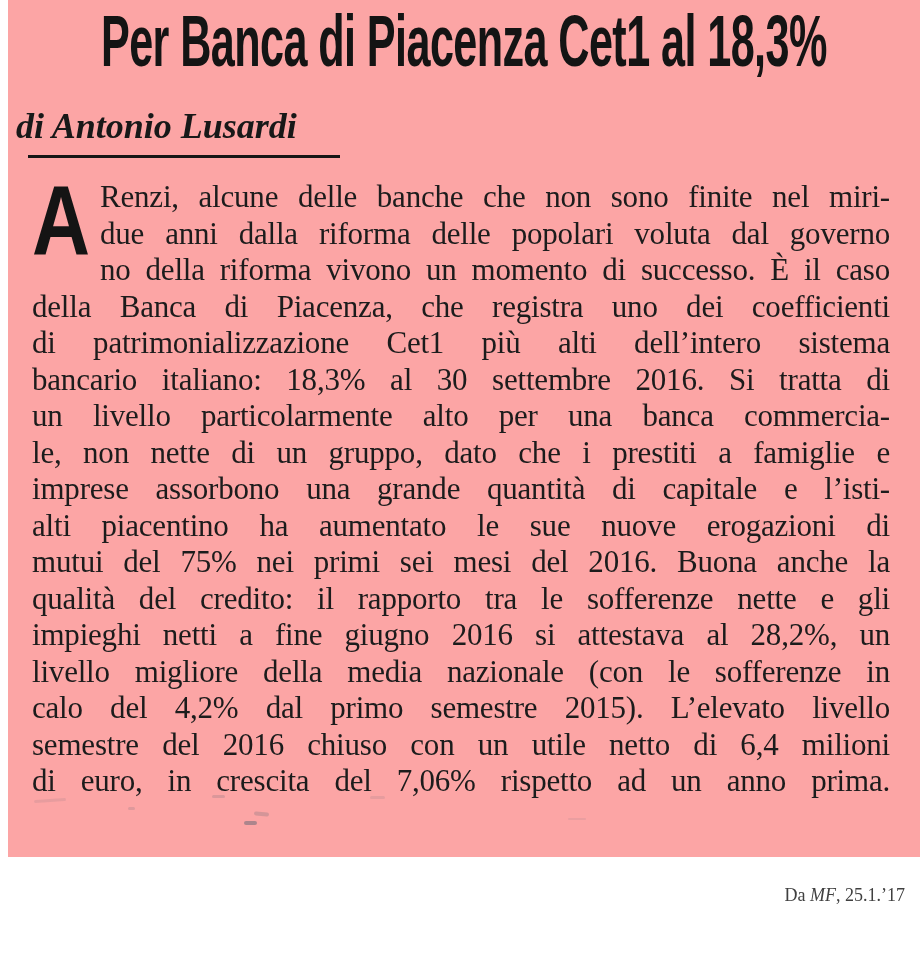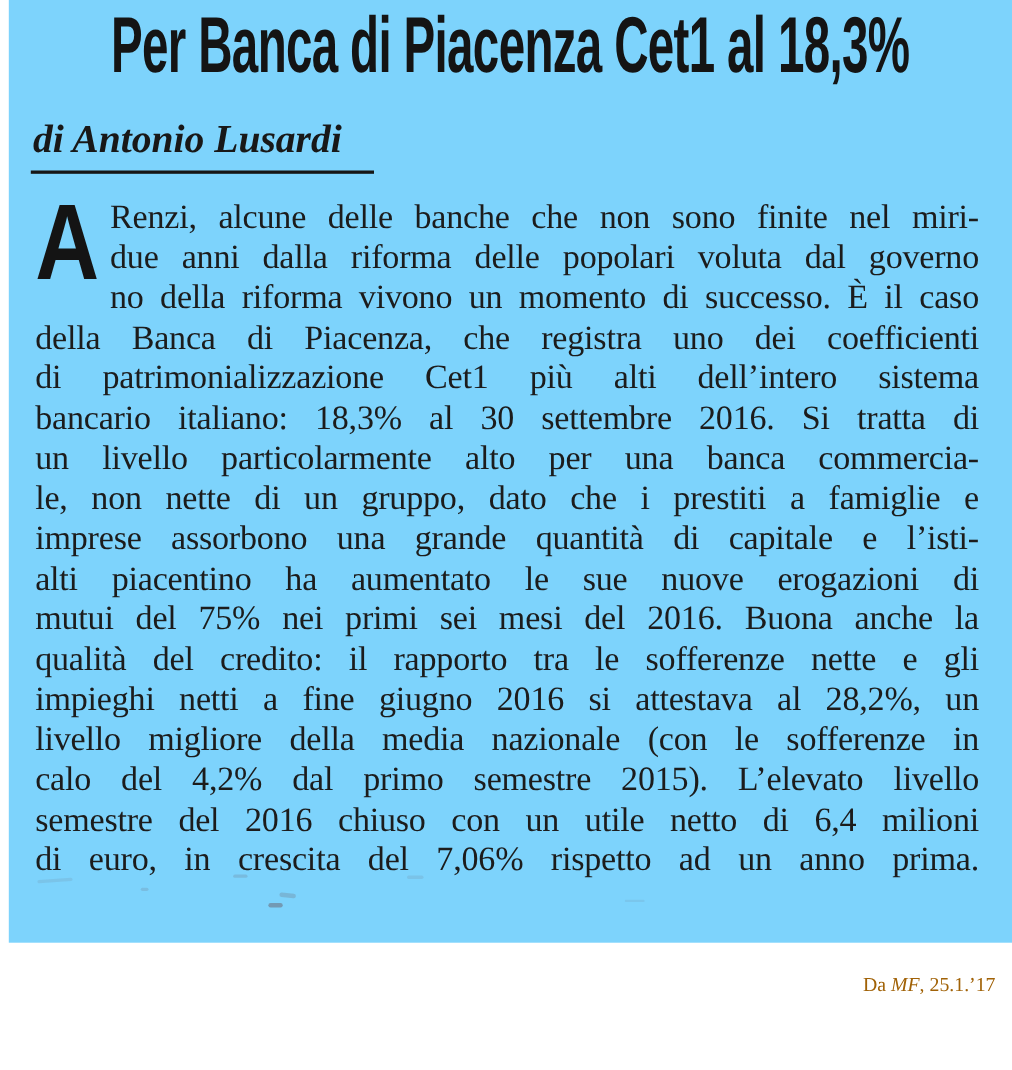--- a/index.html
+++ b/index.html
@@ -6,40 +6,40 @@
   body{
     width:920px;height:973px;
     background:#ffffff;
     position:relative;
     font-family:"Liberation Serif", serif;
     color:#1b1b1b;
     overflow:hidden;
   }
   .clip{
     position:absolute;left:8px;top:0;width:912px;height:857px;
-    background:#7dd3fc;
+    background:#fca5a5;
   }
   .title-row{
     display:flex;justify-content:center;
     margin-top:8px;height:66px;align-items:flex-start;
     white-space:nowrap;
   }
   .title-condense{
     display:inline-block;
     font-family:"Liberation Sans", sans-serif;
     font-weight:bold;
     font-size:72px;
     line-height:66px;
     letter-spacing:-1px;
     color:#141414;
     transform:scaleX(0.60);
     transform-origin:center top;
   }
   .byline{
-    margin:32px 0 0 22px;
+    margin:32px 0 0 8px;
     font-family:"Liberation Serif", serif;
     font-style:italic;
     font-weight:bold;
     font-size:36px;
     line-height:40px;
     color:#181818;
   }
   .byline-rule{
     margin:9px 0 0 20px;
     width:312px;height:3px;
@@ -87,21 +87,21 @@
   .a4{left:246px;top:812px;width:15px;height:4px;opacity:.28;transform:rotate(6deg);}
   .a5{left:362px;top:796px;width:15px;height:3px;opacity:.15;}
   .a6{left:236px;top:821px;width:13px;height:4px;opacity:.55;}
   .a7{left:560px;top:818px;width:18px;height:2px;opacity:.12;}
   .attribution{
     position:absolute;
     right:15px;top:884px;
     font-family:"Liberation Serif", serif;
     font-size:18px;
     line-height:22px;
-    color:#a16207;
+    color:#404040;
     white-space:nowrap;
   }
   .attribution .src{font-style:italic;}
 </style>
 </head>
 <body>
 
 <div class="clip">
 
   <div class="title-row">

